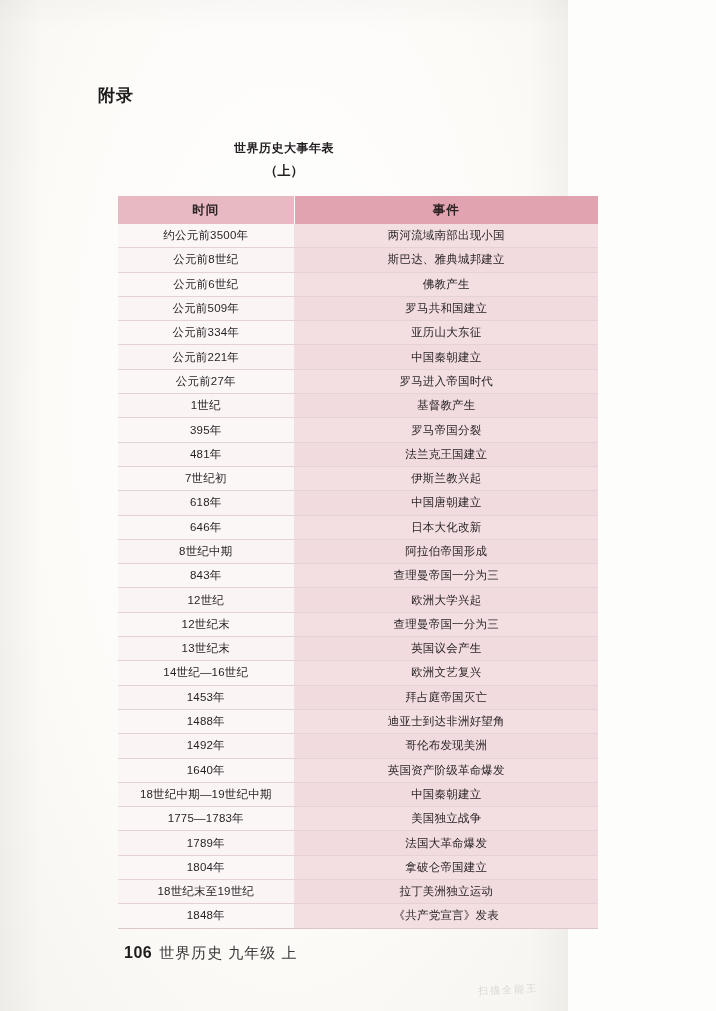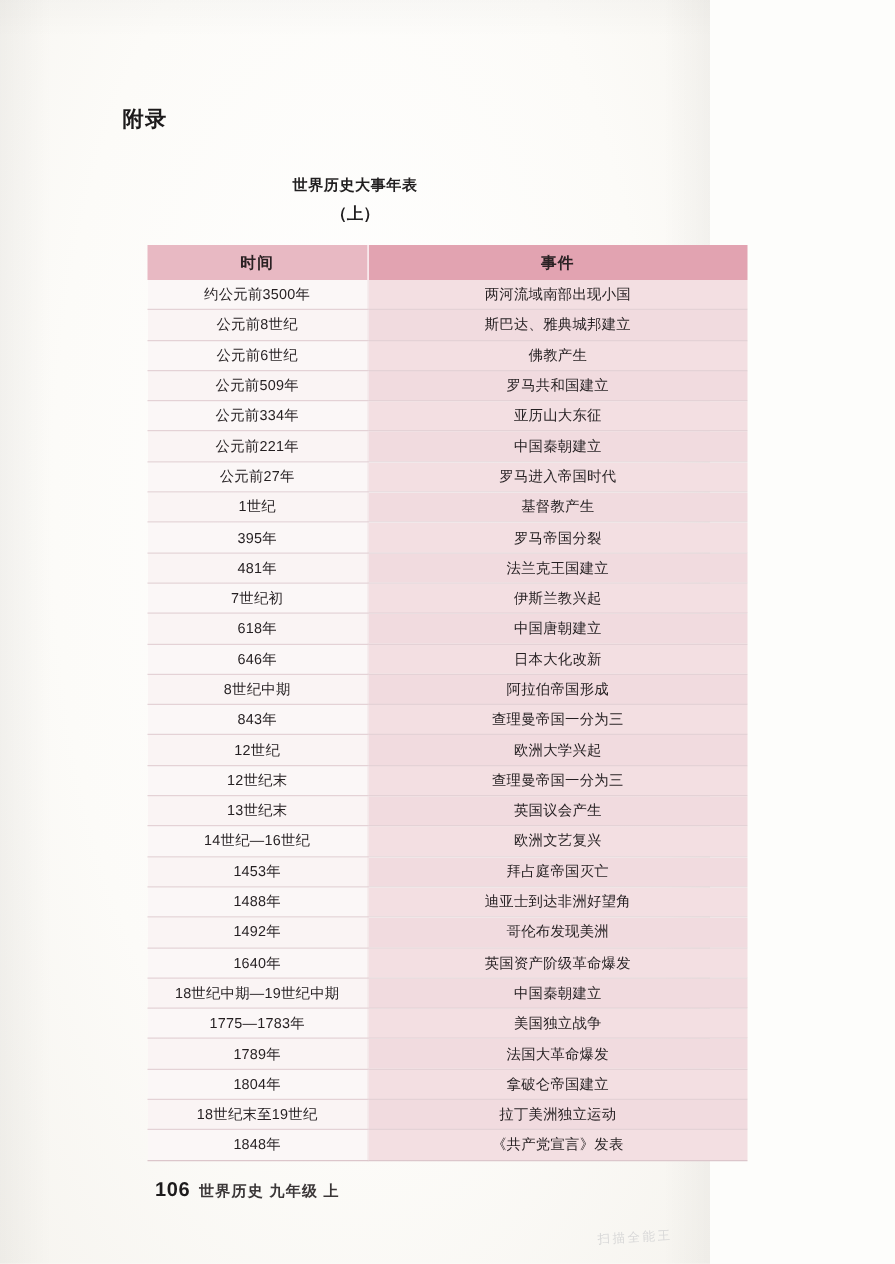--- a/index.html
+++ b/index.html
@@ -130,24 +130,23 @@
     gap: 7px;
     text-align: center;
   }
   .folio {
     font-size: 16px;
     font-weight: bold;
     color: #1d1b1c;
     letter-spacing: 0.5px;
   }
   .footer-text {
-    font-size: 12px;
+    font-size: 15px;
     color: #3a3637;
     letter-spacing: 1px;
-    font-weight: bold;
   }
 
   .watermark {
     position: absolute;
     right: 30px;
     bottom: 14px;
     font-size: 10px;
     color: #d8d8d8;
     letter-spacing: 2px;
     transform: rotate(-3deg);

